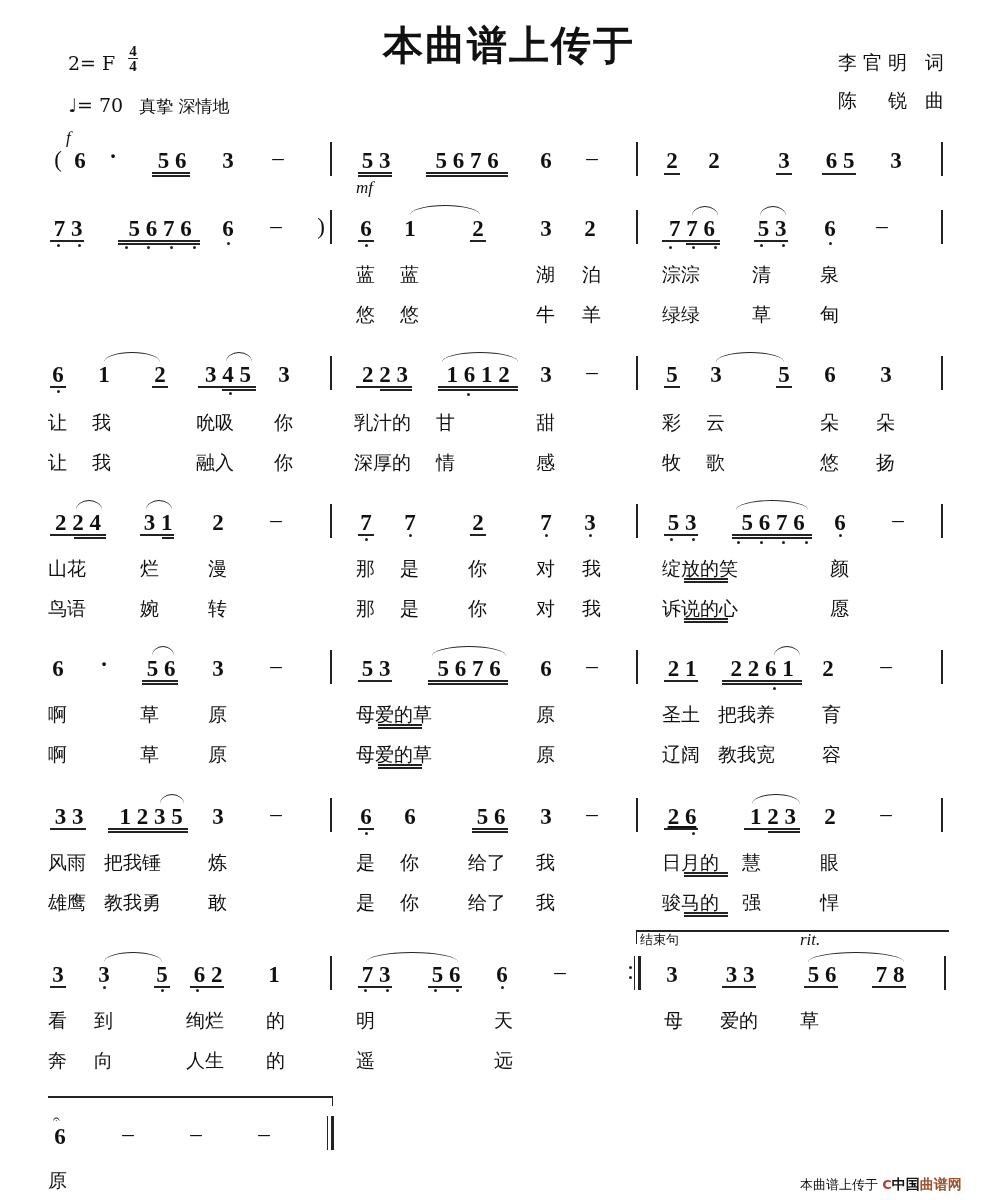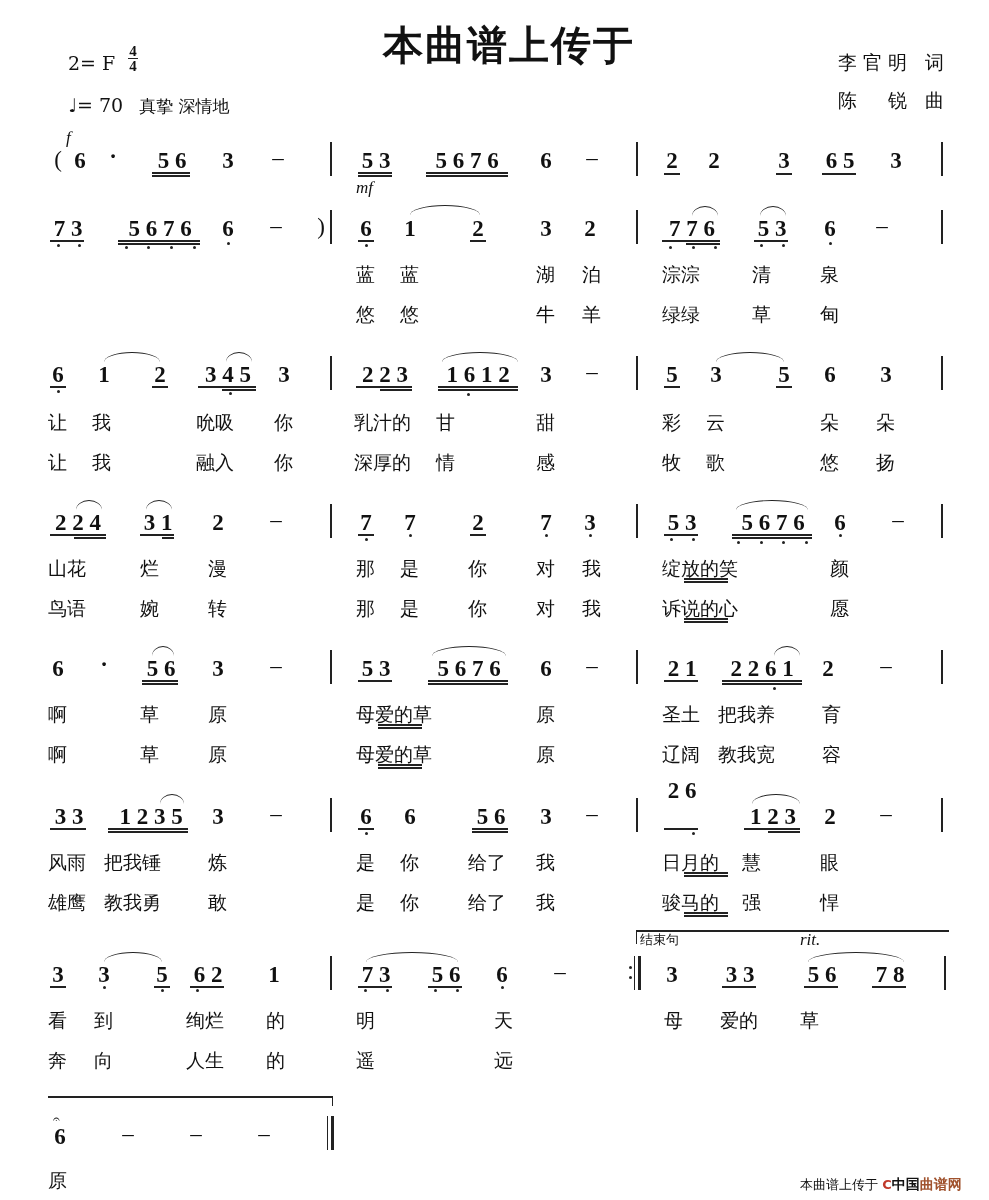--- a/index.html
+++ b/index.html
@@ -307,21 +307,21 @@
   <div class="bar" style="left:330px;top:798px;"></div>
   <div class="note" style="left:358px;top:804px;">6</div>
   <div class="ul1" style="left:358px;top:828px;width:16px;"></div>
     <div class="dot" style="left:365px;top:832px;"></div>
   <div class="note" style="left:402px;top:804px;">6</div>
   <div class="note" style="left:472px;top:804px;width:38px;">5 6</div>
   <div class="ul2" style="left:472px;top:828px;width:36px;"></div>
   <div class="note" style="left:538px;top:804px;">3</div>
   <div class="note" style="left:584px;top:801px;font-weight:normal;">–</div>
   <div class="bar" style="left:636px;top:798px;"></div>
-  <div class="note" style="left:664px;top:778px;width:36px;">2 6</div>
+  <div class="note" style="left:664px;top:804px;width:36px;text-decoration:underline;">2 6</div>
   <div class="ul1" style="left:664px;top:828px;width:34px;"></div>
     <div class="dot" style="left:692px;top:832px;"></div>
   <div class="slur" style="left:752px;top:794px;width:48px;"></div>
   <div class="note" style="left:744px;top:804px;width:58px;">1 2 3</div>
   <div class="ul1" style="left:744px;top:828px;width:56px;"></div>
     <div class="ul1" style="left:768px;top:831px;width:32px;"></div>
   <div class="note" style="left:822px;top:804px;">2</div>
   <div class="note" style="left:878px;top:801px;font-weight:normal;">–</div>
   <div class="bar" style="left:941px;top:798px;"></div>
   <div class="lyric" style="left:48px;top:850px;">风雨</div>

